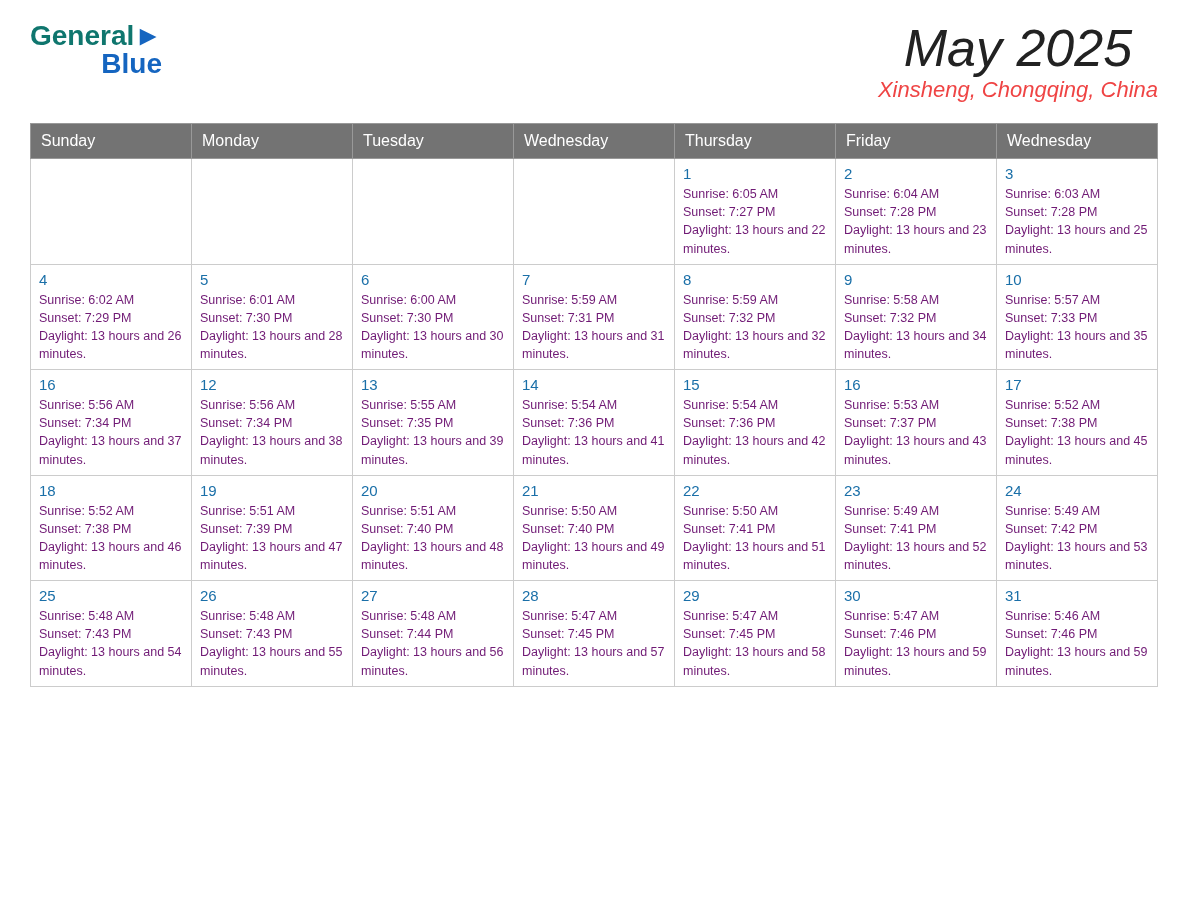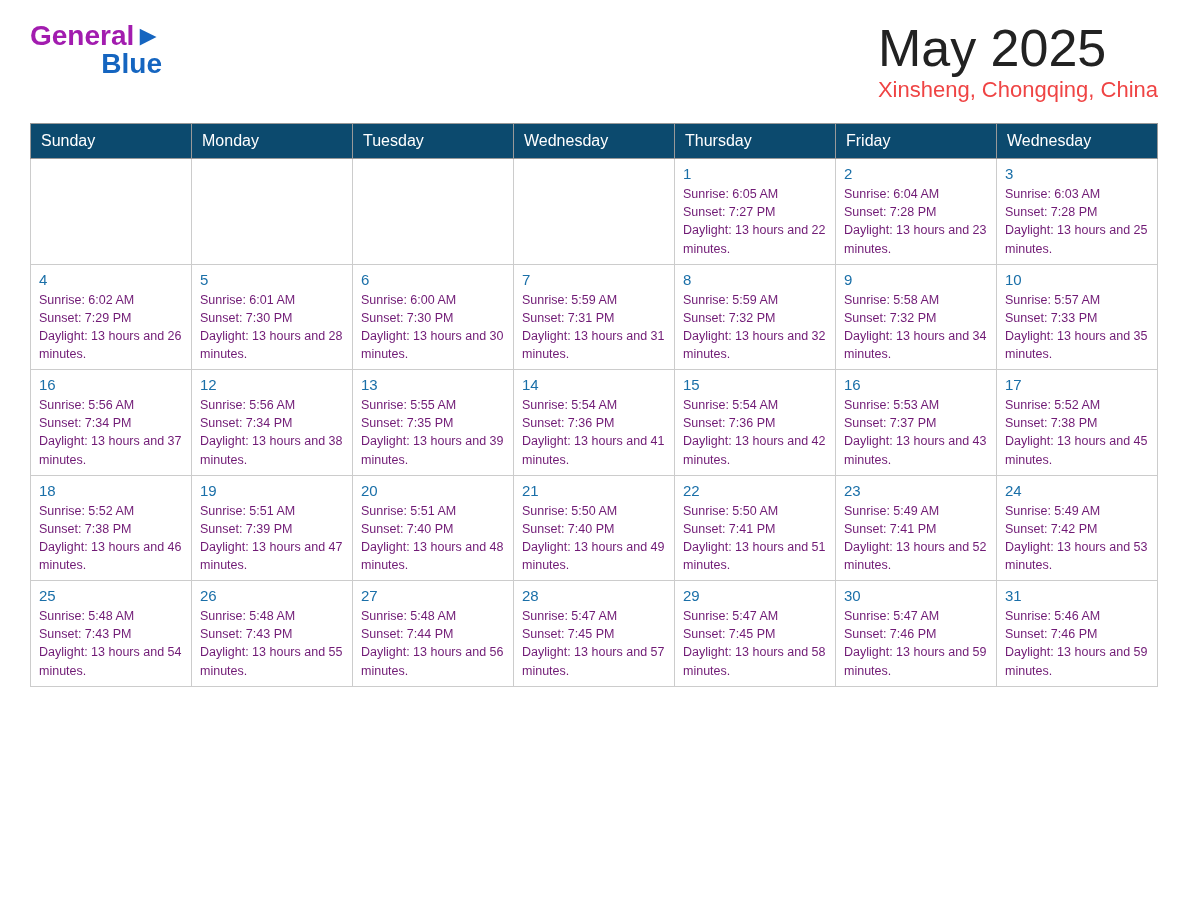--- a/index.html
+++ b/index.html
@@ -17,53 +17,54 @@
       margin-bottom: 20px;
     }
     .logo {
       display: flex;
       align-items: center;
       gap: 0;
     }
     .logo-text-general {
       font-size: 28px;
       font-weight: bold;
-      color: #a21caf;
+      color: #0f766e;
     }
     .logo-arrow {
       color: #1565c0;
       font-size: 28px;
       font-weight: bold;
     }
     .logo-blue {
       font-size: 28px;
       font-weight: bold;
       color: #1565c0;
     }
     .title-block {
-      text-align: left;
+      text-align: center;
+      font-style: italic;
     }
     .title-block h1 {
       font-size: 52px;
       font-weight: normal;
       color: #222;
       line-height: 1.1;
     }
     .title-block h2 {
       font-size: 22px;
       font-weight: normal;
       color: #ef4444;
     }
     .calendar {
       width: 100%;
       border-collapse: collapse;
       border: 1px solid #999;
     }
     .calendar th {
-      background-color: #0c4a6e;
+      background-color: #737373;
       color: #fff;
       padding: 8px 10px;
       text-align: left;
       font-size: 16px;
       font-weight: normal;
       border: 1px solid #999;
     }
     .calendar td {
       vertical-align: top;
       padding: 6px 8px;

